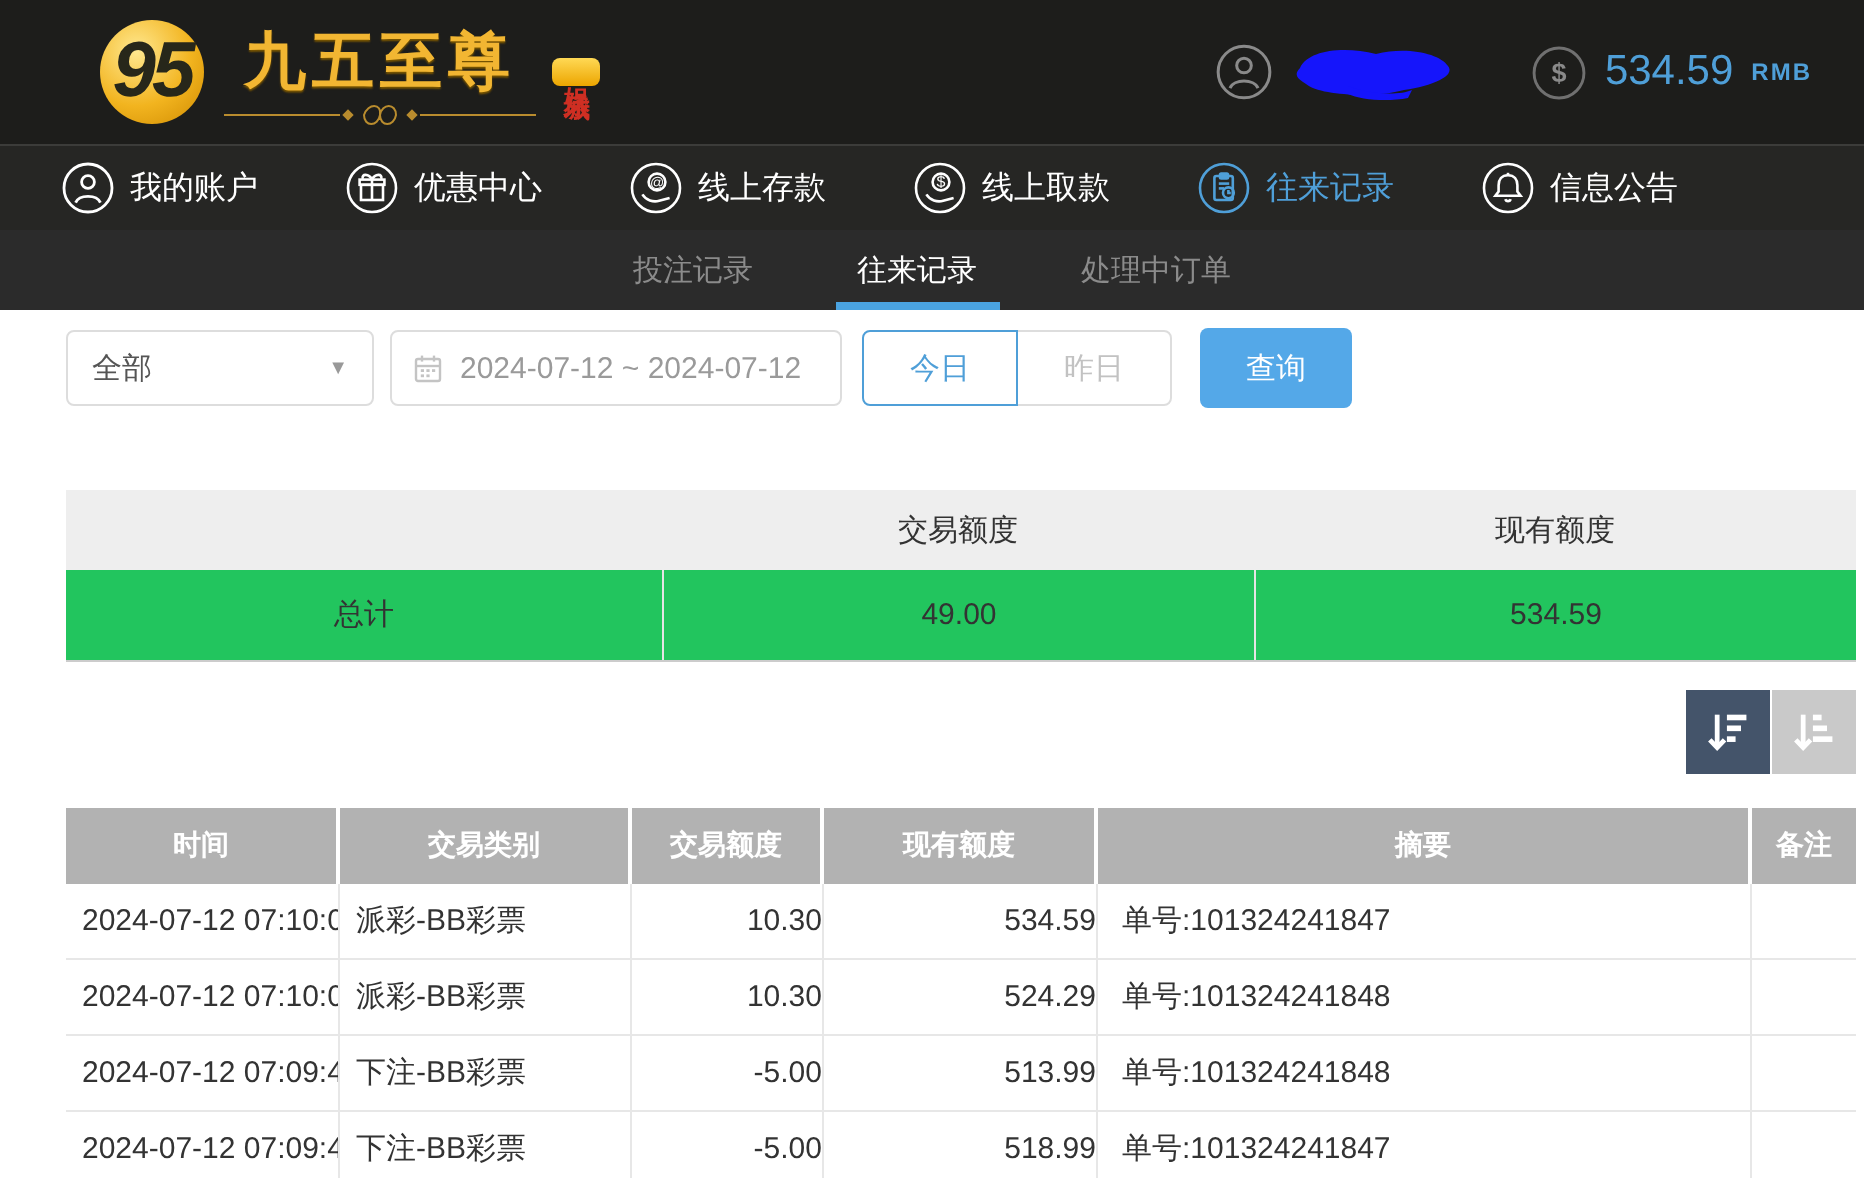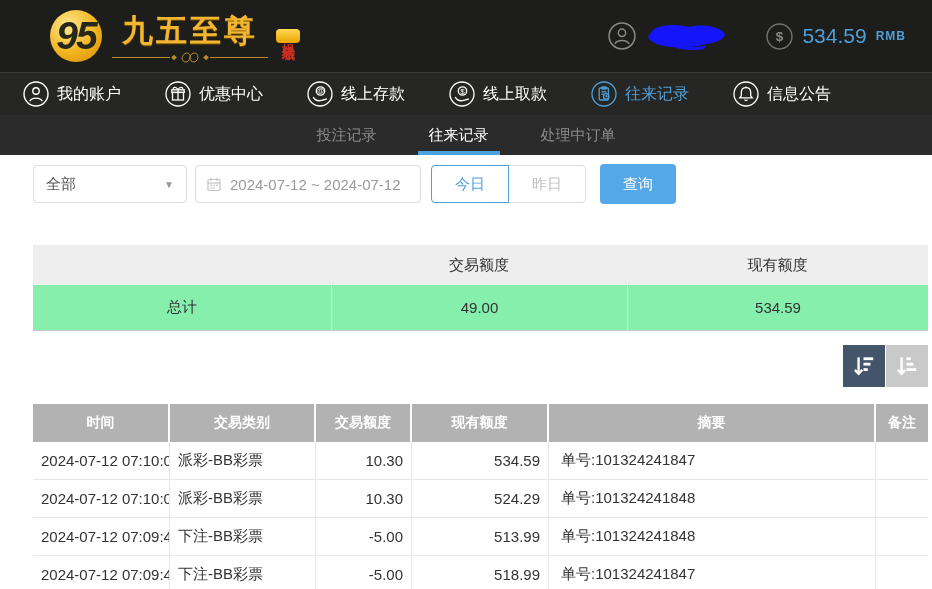--- a/index.html
+++ b/index.html
@@ -21,21 +21,21 @@
     font-weight:bold; padding:4px 2px; border-radius:4px; margin-left:6px;
     letter-spacing:2px; line-height:20px; }
   .top-right { margin-left:auto; margin-right:26px; display:flex; align-items:center; }
   .blob { margin:0 8px; }
   .balance-group { display:flex; align-items:center; margin-left:26px; gap:9px; }
   .balance { color:#4f9fd8; font-size:21px; }
   .rmb { color:#4f9fd8; font-size:12px; font-weight:bold; letter-spacing:1px; }
 
   
   .nav { height:43px; background:#262624; border-top:1px solid #3c3c3a;
-    display:flex; align-items:center; gap:44px; padding-left:23px; }
+    display:flex; align-items:center; gap:44px; padding-left:31px; }
   .nav-item { display:flex; align-items:center; gap:8px; color:#fff; font-size:16px;
     cursor:pointer; white-space:nowrap; }
   .nav-item.active { color:#4f9fd8; }
   .nav-item svg { display:block; }
 
   
   .subtabs { height:40px; background:#2b2b2b; display:flex; justify-content:center;
     gap:46px; transform:translateX(0); }
   .subtab { color:#8b8b8b; font-size:15px; display:flex; align-items:center;
     position:relative; padding:0 3px; cursor:pointer; }
@@ -58,21 +58,21 @@
     margin-left:-1px; cursor:pointer; position:relative; }
   .qbtn:first-child { border-radius:4px 0 0 4px; margin-left:0; }
   .qbtn:last-child { border-radius:0 4px 4px 0; }
   .qbtn.active { color:#4f9fd8; border-color:#4f9fd8; z-index:1; }
   .search-btn { width:76px; height:40px; background:#54a8e8; color:#fff; border:none;
     border-radius:4px; font-size:15px; margin-left:14px; cursor:pointer; }
 
   
   .summary { margin:41px 4px 0 33px; border-bottom:1px solid #ccc; font-size:15px; color:#333; }
   .summary-header { display:flex; background:#eee; height:40px; align-items:center; }
-  .summary-row { display:flex; height:45px; align-items:flex-end; background:#86efac; }
+  .summary-row { display:flex; height:45px; align-items:flex-end; background:#22c55e; }
   .s-c1 { width:298px; } .s-c2 { width:296px; } .s-c3 { flex:1; }
   .summary .cell { text-align:center; height:100%; display:flex; align-items:center;
     justify-content:center; }
   .summary-row .s-c2, .summary-row .s-c3 { border-left:1px solid #e5e5e5; }
 
   
   .sort-row { display:flex; justify-content:flex-end; margin:14px 4px 0 0; gap:1px; }
   .sort-btn { width:42px; height:42px; display:flex; align-items:center;
     justify-content:center; cursor:pointer; }
   .sort-btn.on { background:#44546a; }
@@ -85,21 +85,21 @@
   .dhead .cell { display:flex; align-items:center; justify-content:center;
     border-right:2px solid #fff; }
   .dhead .cell:last-child { border-right:none; }
   .drow { display:flex; height:38px; border-bottom:1px solid #e7e7e7; background:#fff; }
   .drow .cell { display:flex; align-items:center; border-right:1px solid #e7e7e7;
     overflow:hidden; white-space:nowrap; }
   .drow .cell:last-child { border-right:none; }
   .c1 { width:137px; } .c2 { width:146px; } .c3 { width:96px; }
   .c4 { width:137px; } .c5 { width:327px; } .c6 { flex:1; }
   .al { justify-content:flex-start; padding-left:8px; }
-  .ar { justify-content:flex-end; padding-right:8px; }
+  .ar { justify-content:flex-end; }
   .al2 { justify-content:flex-start; padding-left:12px; }
 </style>
 </head>
 <body>
 
 <div class="topbar">
   <div class="logo-wrap">
     <div class="logo-circle">95</div>
     <div class="brand">
       <div class="brand-title">九五至尊</div>

